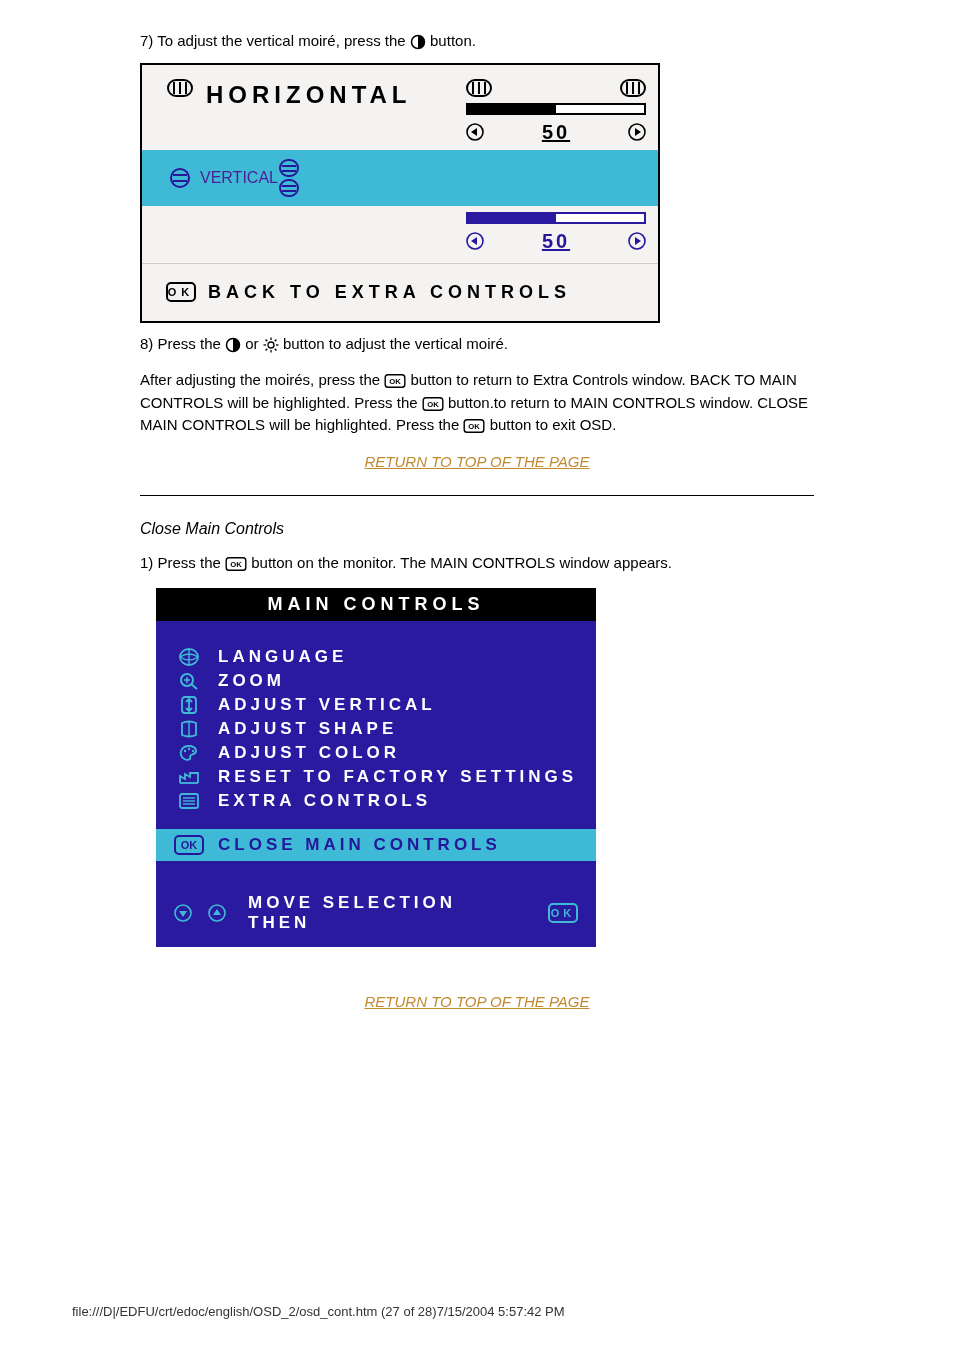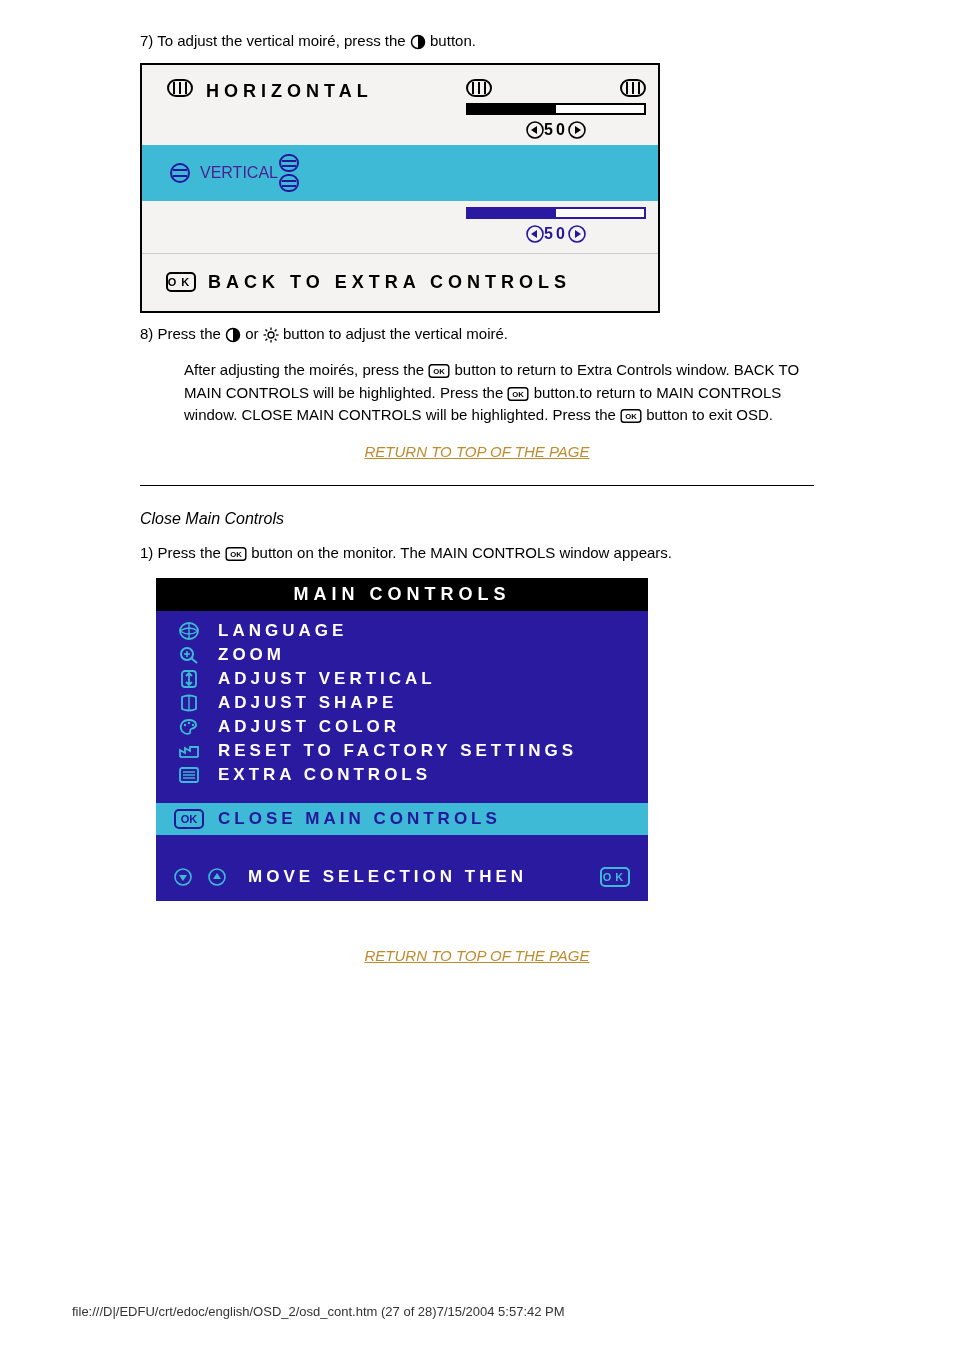--- a/index.html
+++ b/index.html
@@ -35,21 +35,21 @@
     display: flex;
     align-items: flex-start;
     padding: 14px 12px 6px 18px;
     position: relative;
   }
   .osd1 .row .iconcell { width: 40px; display:flex; justify-content:center; }
   .osd1 .row .labelcell {
     flex: 1;
     font-weight: bold;
     letter-spacing: 5px;
-    font-size: 18px;
+    font-size: 24px;
     padding-left: 6px;
     padding-top: 2px;
   }
   .osd1 .row .rightcell {
     width: 180px;
     display: flex;
     flex-direction: column;
     gap: 6px;
   }
   .osd1 .row .iconrow { display: flex; justify-content: space-between; align-items: center; }
@@ -59,24 +59,25 @@
     height: 12px;
     border: 2px solid #000;
     background: #fff;
     position: relative;
   }
   .osd1 .bar .fill {
     position: absolute; left:0; top:0; bottom:0;
     background: #000;
   }
   .osd1 .valrow {
-    display: flex; justify-content: center; align-items: center;
+    display: flex; justify-content: space-between; align-items: center;
     font-weight: bold;
     letter-spacing: 3px;
-    font-size: 16px;
+    font-size: 20px;
+    text-decoration: underline;
   }
   .osd1 .hlrow {
     background: #3fbad6;
     color: #26169b;
     margin: 0;
     padding: 8px 12px 8px 18px;
     display: flex;
     align-items: center;
   }
   .osd1 .footer {
@@ -110,36 +111,36 @@
   hr.sep { border: none; border-top: 1px solid #000; margin: 4px 0 24px 0; }
 
   .section-title {
     font-style: italic;
     font-size: 16px;
     margin: 4px 0 10px 0;
   }
 
   
   .osd2 {
-    width: 492px;
+    width: 440px;
     margin: 14px auto 0 16px;
     background: #2a1aa0;
     color: #fff;
   }
   .osd2 .titlebar2 {
     background: #000;
     color: #fff;
     text-align: center;
     font-weight: bold;
     letter-spacing: 5px;
     font-size: 18px;
     padding: 6px 0;
   }
   .osd2 .menu {
-    padding: 8px 18px 8px 18px;
+    padding: 24px 18px 8px 18px;
   }
   .osd2 .mitem {
     display: flex; align-items: center; gap: 14px;
     padding: 2px 0;
   }
   .osd2 .mitem .micon {
     width: 30px; display:flex; justify-content:center; align-items:center;
     color: #3fbad6;
   }
   .osd2 .mitem .mlabel {
@@ -341,21 +342,21 @@
             <line x1="2.5" y1="2.5" x2="4.3" y2="4.3"></line>
             <line x1="11.7" y1="11.7" x2="13.5" y2="13.5"></line>
             <line x1="2.5" y1="13.5" x2="4.3" y2="11.7"></line>
             <line x1="11.7" y1="4.3" x2="13.5" y2="2.5"></line>
           </g>
         </svg>
     </span>
     <span>button to adjust the vertical moiré.</span>
   </div>
 
-  <div class="instr" style="margin-top:14px;margin-left:44px;">
+  <div class="instr" style="margin-top:14px;">
     <span>After adjusting the moirés, press the</span>
     <span class="inline-icon">
       <svg width="22" height="14" viewBox="0 0 30 20">
           <rect x="1" y="1" width="28" height="18" rx="4" fill="none" stroke="#000" stroke-width="2"></rect>
           <text x="15" y="14" text-anchor="middle" font-size="11" font-family="Arial" font-weight="bold" fill="#000">OK</text>
         </svg>
     </span>
     <span>button to return to Extra Controls window. BACK TO MAIN CONTROLS will be highlighted. Press the</span>
     <span class="inline-icon">
       <svg width="22" height="14" viewBox="0 0 30 20">

